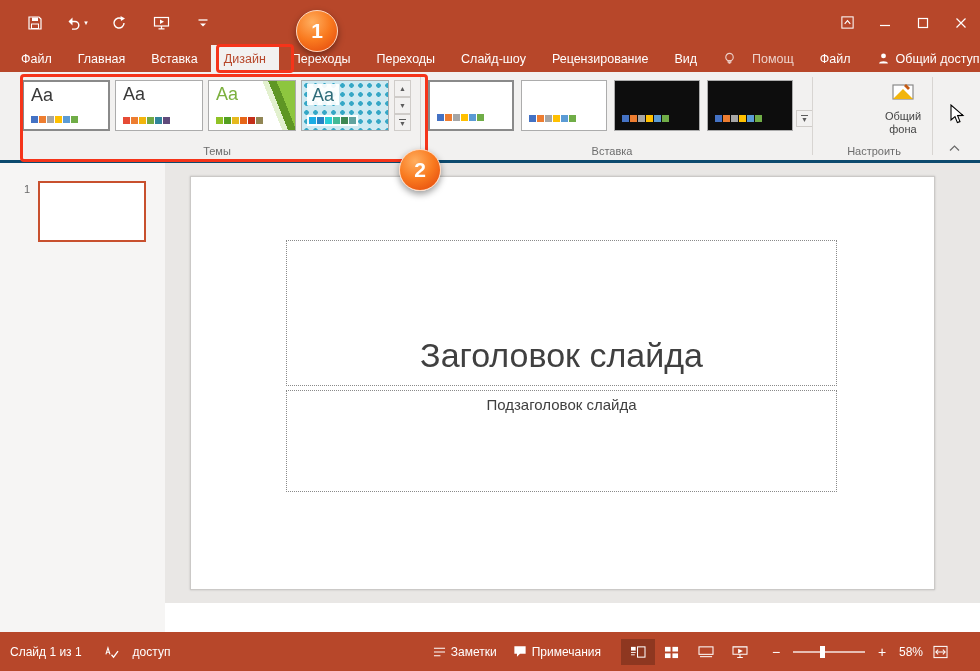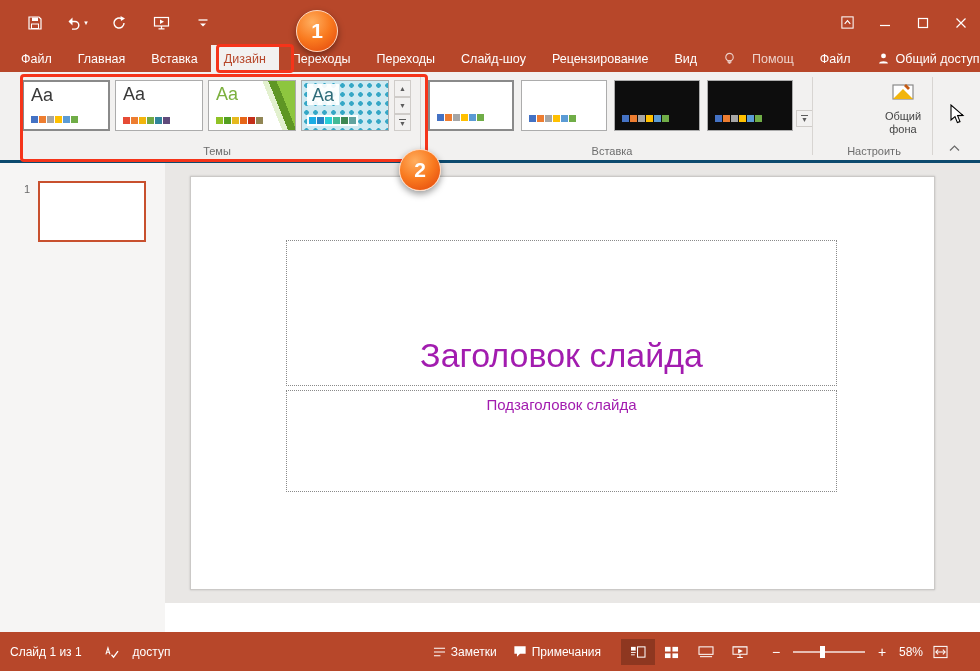--- a/index.html
+++ b/index.html
@@ -54,21 +54,21 @@
   .collapse-btn { position:absolute; right:16px; bottom:5px; width:20px; height:14px; display:flex; align-items:center; justify-content:center; }
 
   
   .slidepane { position:absolute; left:0; top:163px; width:165px; height:469px; background:#F6F5F4; }
   .thumb-num { position:absolute; left:24px; top:20px; font-size:11px; color:#6a6a6a; }
   .thumb { position:absolute; left:38px; top:18px; width:108px; height:61px; background:#fff; border:2px solid #C8502E; }
 
   
   .canvasarea { position:absolute; left:165px; top:163px; width:815px; height:440px; background:#E9E7E5; }
   .slide { position:absolute; left:25px; top:13px; width:745px; height:414px; background:#fff; border:1px solid #CBC9C7; box-shadow:0 0 2px rgba(0,0,0,.18); }
-  .ph { position:absolute; border:1px dotted #8a8a8a; display:flex; justify-content:center; color:#a21caf; }
+  .ph { position:absolute; border:1px dotted #8a8a8a; display:flex; justify-content:center; color:#404040; }
   .ph-title { left:95px; top:63px; width:551px; height:146px; align-items:flex-end; padding-bottom:10px; font-size:34px; }
   .ph-sub { left:95px; top:213px; width:551px; height:102px; align-items:flex-start; padding-top:5px; font-size:15px; }
 
   
   .notesbar { position:absolute; left:165px; top:603px; width:815px; height:29px; background:#F3F2F1; border-top:1px solid #C9C7C5; display:flex; align-items:center; padding-left:65px; font-size:12.5px; color:#5a5a5a; }
 
   
   .statusbar { position:absolute; left:0; top:632px; width:980px; height:39px; background:#B7472A; color:#fff; font-size:12px; display:flex; align-items:center; padding:0 10px; }
   .statusbar .sitem { display:flex; align-items:center; gap:5px; white-space:nowrap; }
   .statusbar .grow { flex:1; }

